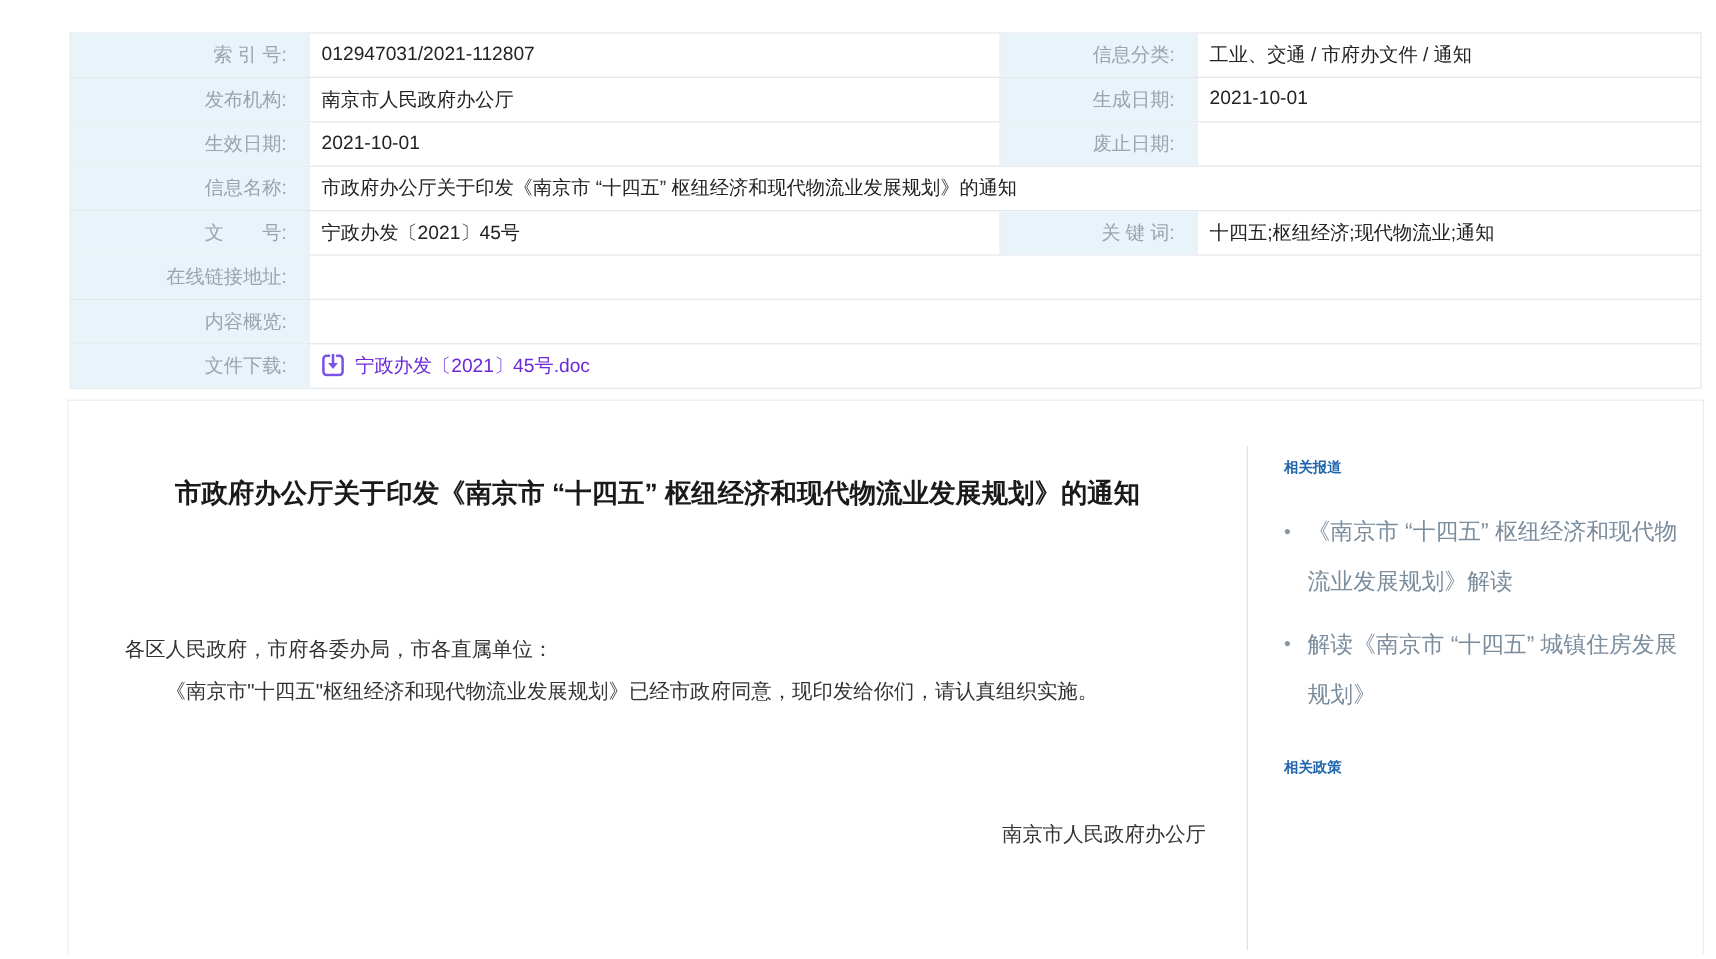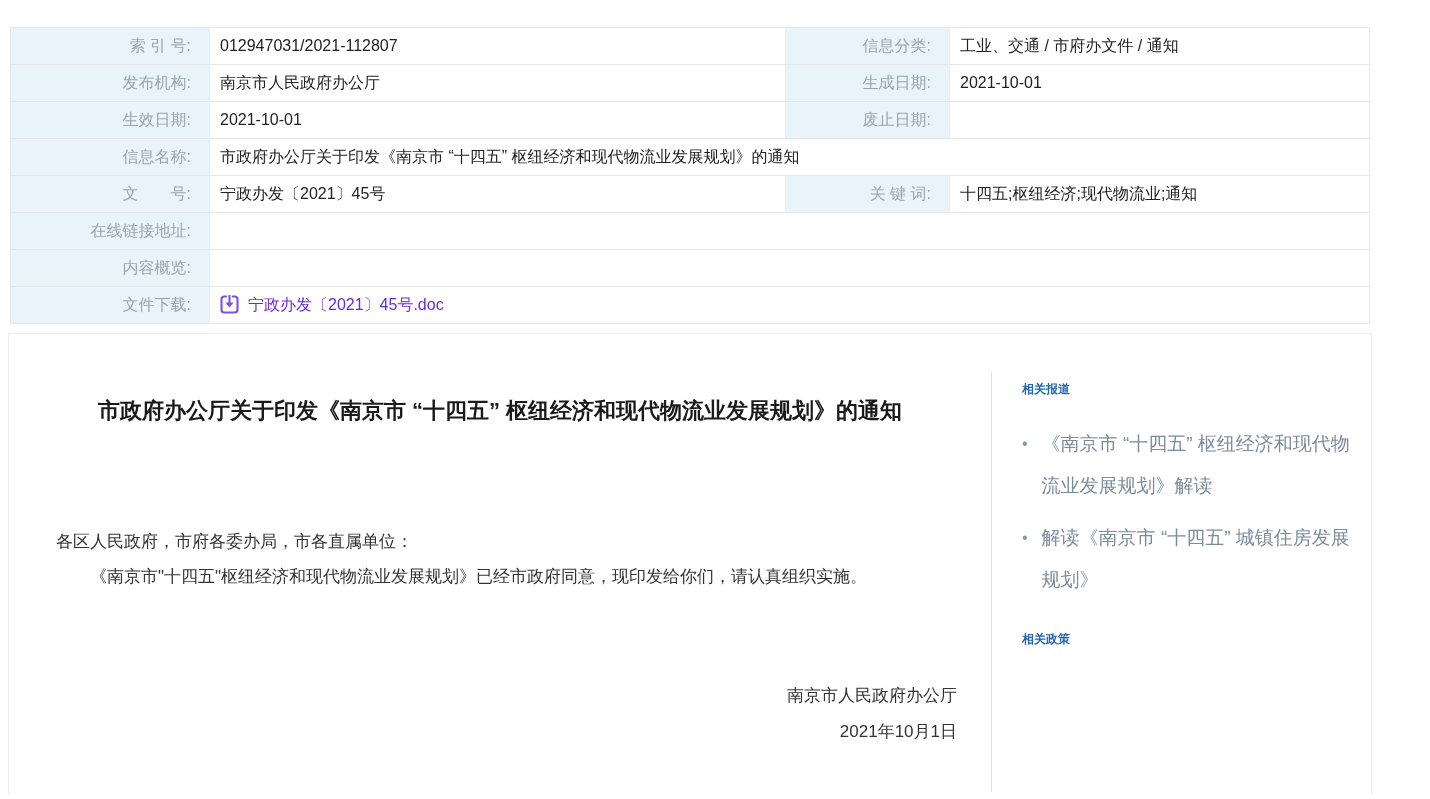--- a/index.html
+++ b/index.html
@@ -2,21 +2,21 @@
 <html><head>
 <meta charset="utf-8">
 <style>
   * { margin: 0; padding: 0; box-sizing: border-box; }
   html, body {
     background: #ffffff;
     font-family: "Liberation Sans", "DejaVu Sans", sans-serif;
     width: 1430px;
     color: #222;
   }
-  .page { width: 1380px; min-height: 799px; overflow: hidden; }
+  .page { width: 1380px; min-height: 799px; overflow: hidden; margin-left: 48px; }
 
   
   .meta-table {
     margin: 27px 10px 0 10px;
     border: 1px solid #e3e7ea;
     border-bottom: none;
   }
   .meta-row {
     display: flex;
     height: 37px;
@@ -191,21 +191,20 @@
       </div>
     </div>
 
   <div class="content-box">
     <div class="main-col">
       <h1 class="doc-title">市政府办公厅关于印发《南京市 “十四五” 枢纽经济和现代物流业发展规划》的通知</h1>
       <p class="salutation">各区人民政府，市府各委办局，市各直属单位：</p>
       <p class="body-para">《南京市"十四五"枢纽经济和现代物流业发展规划》已经市政府同意，现印发给你们，请认真组织实施。</p>
       <div class="signature">
         <div>南京市人民政府办公厅</div>
-        <div>2021年10月1日</div>
       </div>
     </div>
     <div class="sidebar">
       <div class="sidebar-inner" id="sidebar-inner">
           <div class="sb-heading">相关报道</div>
           <ul class="sb-list">
             <li class="sb-item">
               <span class="sb-bullet">•</span>
               <a class="sb-link">《南京市 “十四五” 枢纽经济和现代物流业发展规划》解读</a>
             </li>

